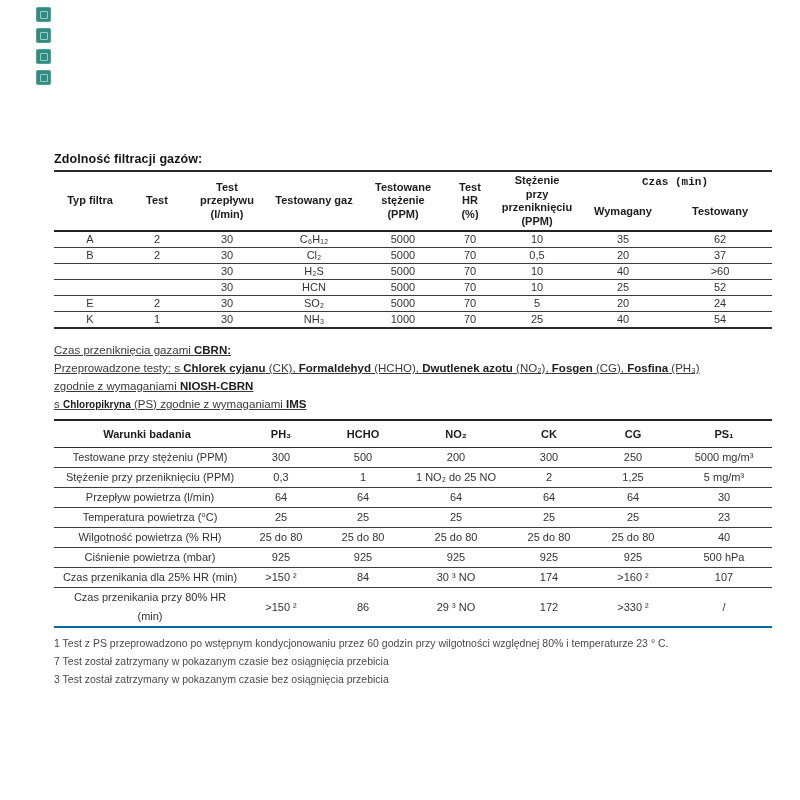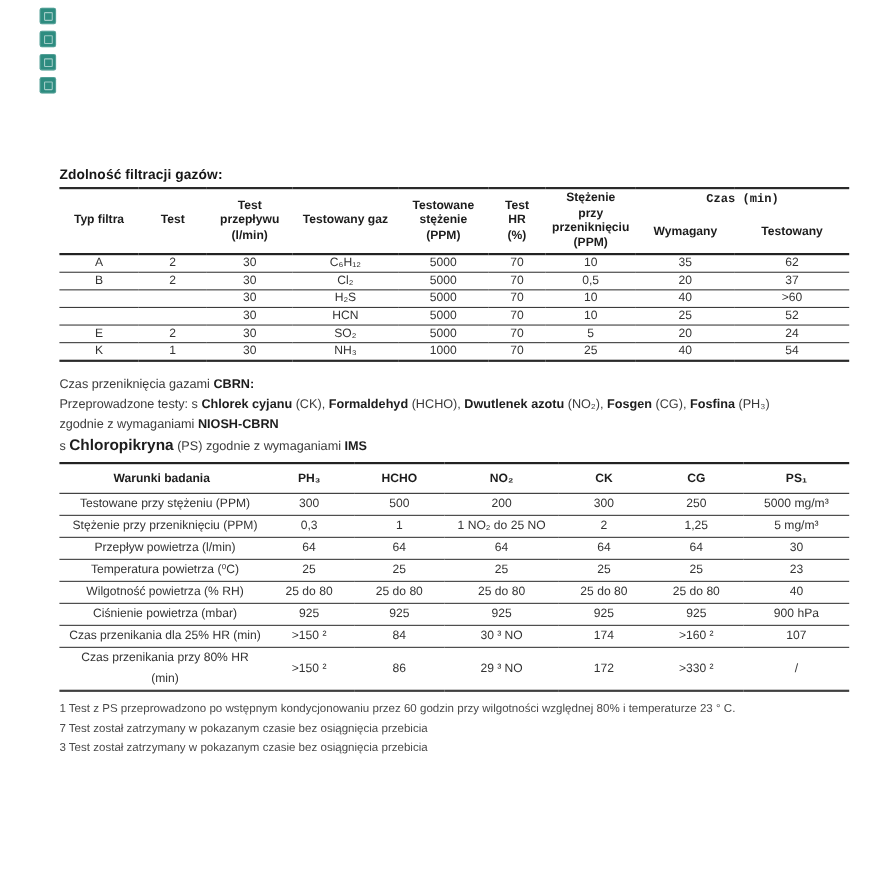--- a/index.html
+++ b/index.html
@@ -34,25 +34,25 @@
   }
   .t1 thead tr:first-child{height:20px;}
   .t1 thead tr:last-child{height:34px;}
   .t1 thead th.czas{border-bottom:none;vertical-align:middle;font-family:Liberation Mono, monospace;}
   .t1 tbody td{
     text-align:center;height:15px;line-height:15px;padding:0;
     border-top:1px solid #3c3c3c;color:#333333;
   }
   
   .intro{margin:12px 0 5px 0;font-size:11.5px;color:#3a3a3a;}
-  .intro p{margin:0;line-height:18px;}
+  .intro p{margin:0;line-height:18px;text-decoration:underline;}
   .intro .bold{font-weight:bold;color:#1d1d1d;}
-  .intro .big{font-size:14px;}
+  .intro .big{font-size:10px;}
   
-  .t2{border-top:2px solid #222;border-bottom:2px solid #404040;}
+  .t2{border-top:2px solid #222;border-bottom:2px solid #0369a1;}
   .t2 thead th{
     font-weight:bold;color:#1c1c1c;text-align:center;vertical-align:middle;
     height:26px;border-bottom:1.5px solid #2e2e2e;padding:0;
   }
   .t2 tbody td{
     text-align:center;height:19px;line-height:19px;padding:0;
     border-top:1px solid #3c3c3c;color:#333333;
   }
   .t2 td.lbl{text-align:center;padding-left:6px;}
   
@@ -270,21 +270,21 @@
           <td>40</td>
         </tr>
 
         <tr>
           <td class="lbl">Ciśnienie powietrza (mbar)</td>
           <td>925</td>
           <td>925</td>
           <td>925</td>
           <td>925</td>
           <td>925</td>
-          <td>900 hPa</td>
+          <td>500 hPa</td>
         </tr>
 
         <tr>
           <td class="lbl">Czas przenikania dla 25% HR (min)</td>
           <td>&gt;150 ²</td>
           <td>84</td>
           <td>30 ³ NO</td>
           <td>174</td>
           <td>&gt;160 ²</td>
           <td>107</td>

